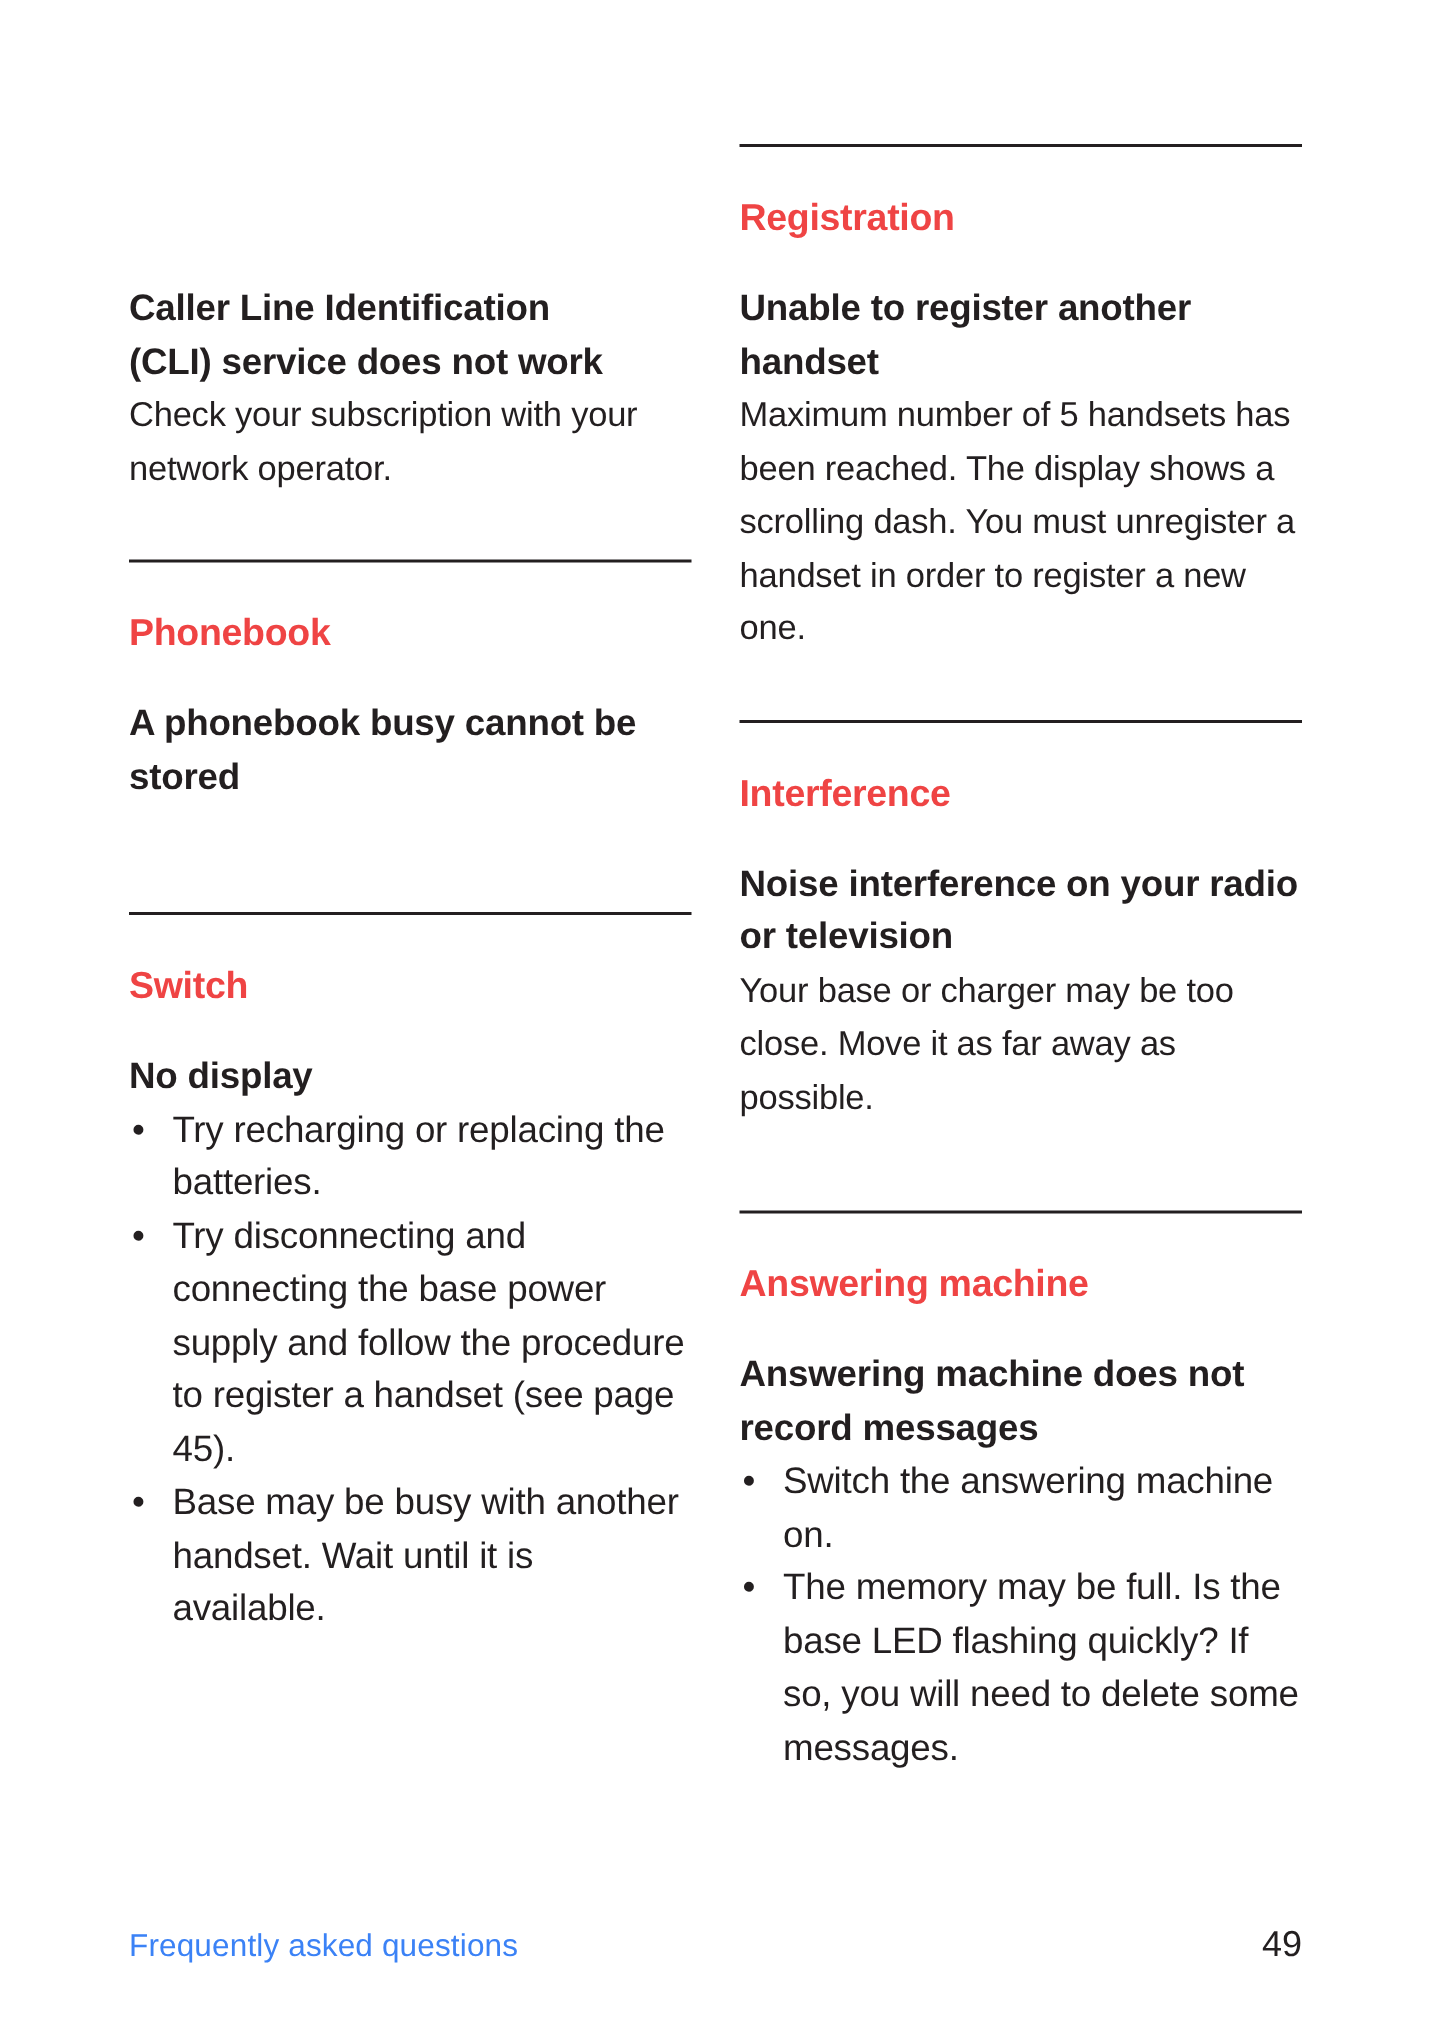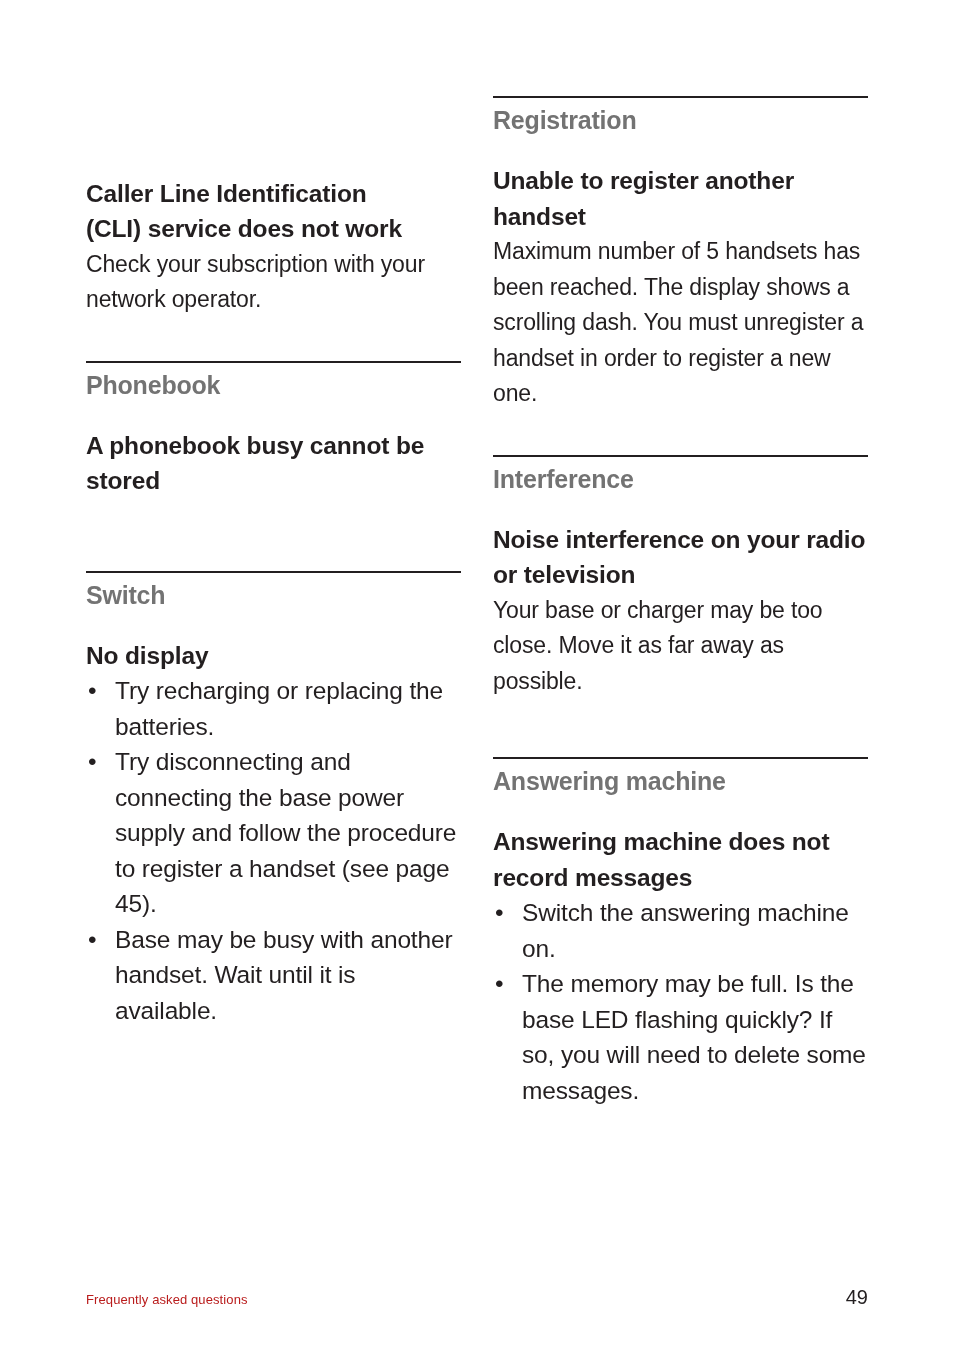--- a/index.html
+++ b/index.html
@@ -41,26 +41,26 @@
 
   hr.rule {
     border: none;
     border-top: 2.2px solid #231f20;
     margin: 0;
     width: 100%;
     height: 0;
   }
 
   .section-title {
-    color: #737373;
+    color: #ef4444;
     font-weight: bold;
     font-size: 25px;
     line-height: 30px;
     letter-spacing: -0.2px;
-    margin: 7px 0 0 0;
+    margin: 32px 0 0 0;
   }
 
   .sub-title {
     font-weight: bold;
     font-size: 24.5px;
     line-height: 35.5px;
     letter-spacing: -0.15px;
     color: #231f20;
     margin: 0;
   }
@@ -103,28 +103,28 @@
   .footer {
     position: absolute;
     left: 86px;
     right: 86px;
     top: 1282px;
     display: flex;
     align-items: baseline;
     justify-content: space-between;
   }
   .footer-label {
-    color: #b91c1c;
-    font-size: 13px;
+    color: #3b82f6;
+    font-size: 21px;
     line-height: 22px;
     letter-spacing: 0.1px;
   }
   .footer-page {
     color: #231f20;
-    font-size: 20px;
+    font-size: 24px;
     line-height: 30px;
   }
 </style>
 </head>
 <body>
 
 <div class="page">
 
   <div class="columns">
 

